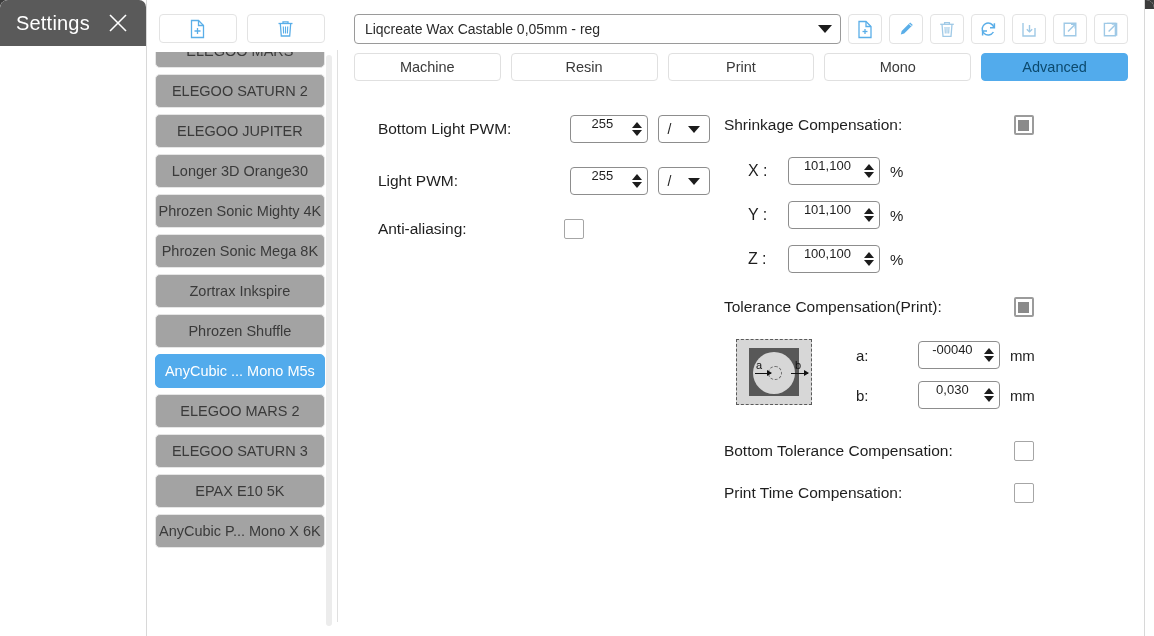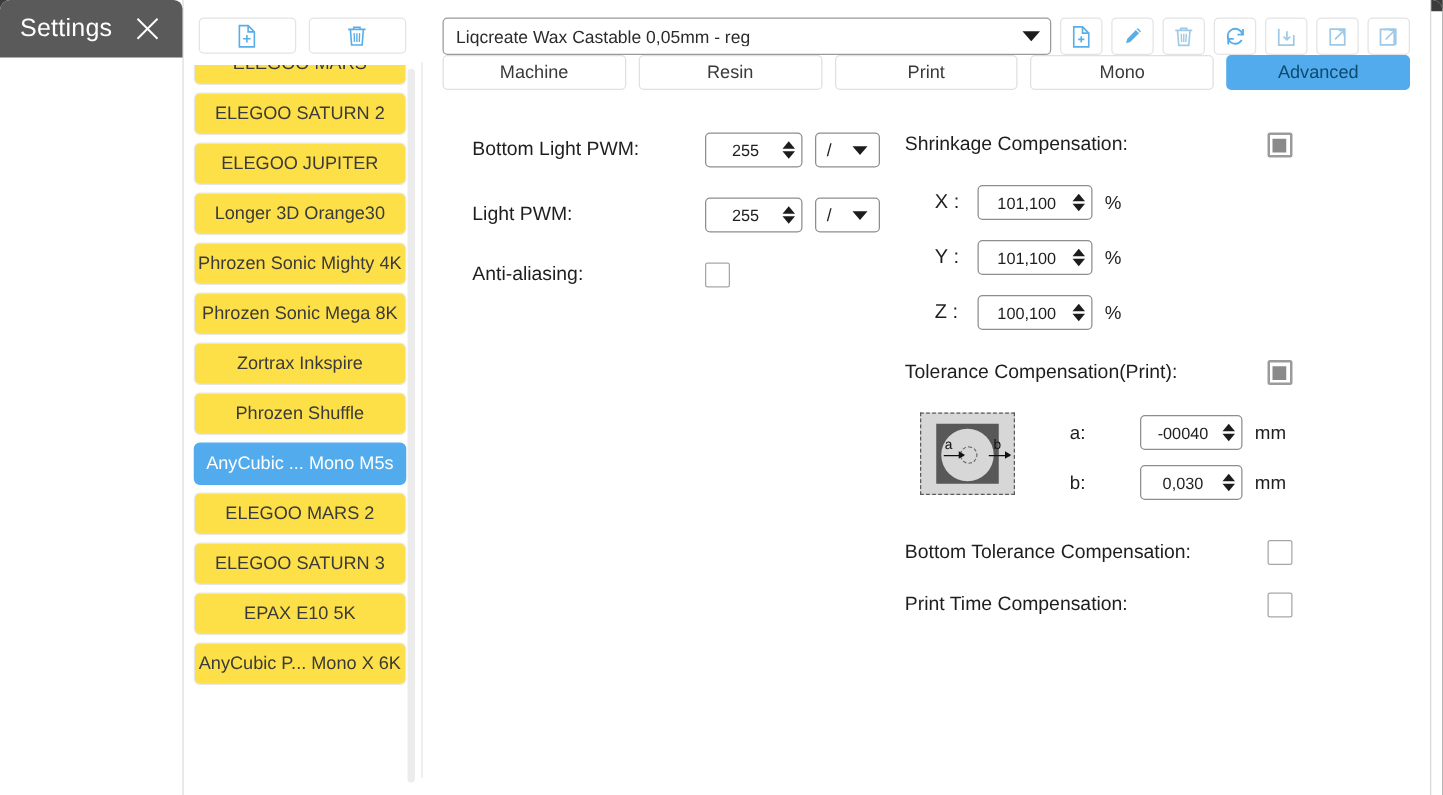--- a/index.html
+++ b/index.html
@@ -93,21 +93,21 @@
     position: relative;
   }
   #printer-list-inner {
     margin-top: -18px;
   }
   .printer-item {
     height: 34px;
     margin-bottom: 6px;
     border: 1px solid #e6e6e6;
     border-radius: 5px;
-    background: #fde047;
+    background: #a3a3a3;
     display: flex;
     align-items: center;
     justify-content: center;
     font-size: 14.5px;
     color: #3a3a3a;
     white-space: nowrap;
     overflow: hidden;
     cursor: pointer;
     user-select: none;
   }
@@ -183,20 +183,21 @@
     display: flex;
     align-items: center;
     justify-content: center;
     cursor: pointer;
   }
   .tool-btn svg { display: block; }
 
   #tabs-row {
     display: flex;
     gap: 10px;
+    margin-top: 9px;
     flex: 0 0 auto;
     border-radius: 9px;
   }
   .tab {
     flex: 1 1 0;
     height: 28px;
     border: 1px solid #e0e0e0;
     border-radius: 4px;
     background: #fff;
     display: flex;
@@ -235,23 +236,23 @@
   }
   #col-left .flabel { width: 186px; flex: 0 0 186px; }
 
   
   .spin {
     height: 28px;
     border: 1px solid #8d8d8d;
     border-radius: 4px;
     background: #fff;
     display: flex;
-    align-items: center;
     padding: 0 4px 0 6px;
     cursor: text;
+    margin-left: 6px;
   }
   .spin .sval {
     flex: 1 1 auto;
     text-align: center;
     font-size: 13px;
     color: #1e1e1e;
     padding-right: 3px;
   }
   .spin-arrows {
     width: 12px;

